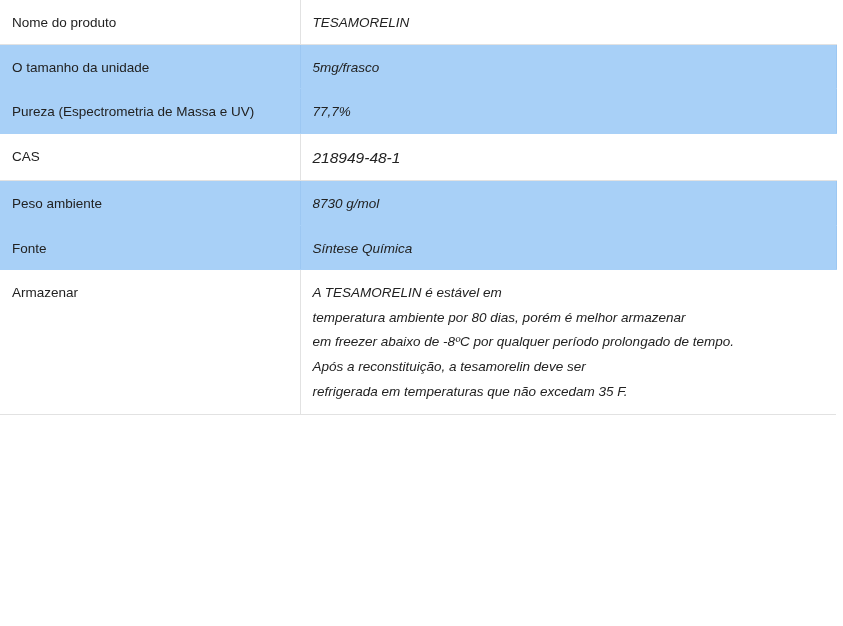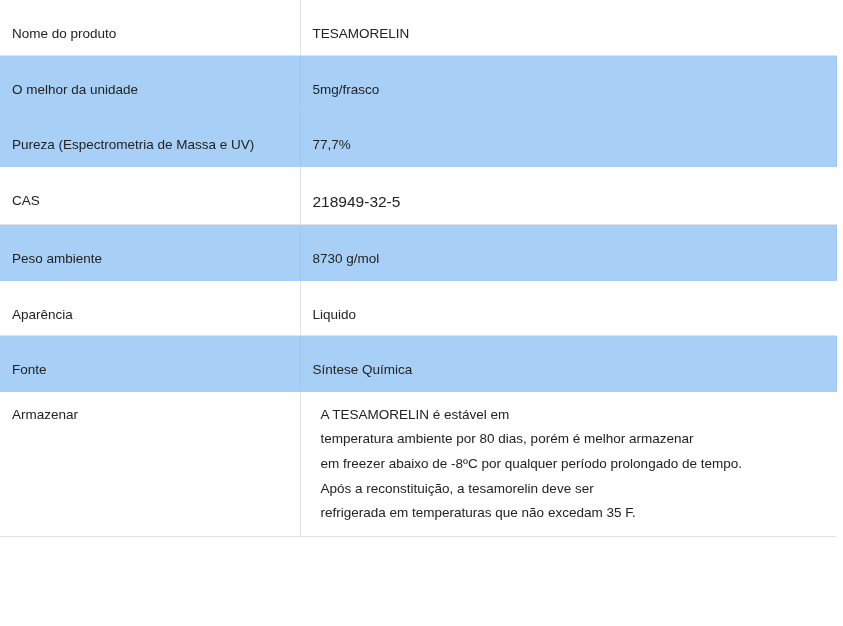--- a/index.html
+++ b/index.html
@@ -26,52 +26,52 @@
   .spec-table tr.row-plain td {
     background: #ffffff;
     border-bottom: 1px solid #e2e2e2;
   }
   .spec-table tr.row-alt td {
     background: #a8d0f7;
     border-bottom: 1px solid #a8d0f7;
   }
 
   .spec-table td {
-    padding: 24px 12px 11px 12px;
+    padding: 13px 12px 11px 12px;
     vertical-align: top;
     line-height: 1.45;
     border-right: 1px solid #e2e2e2;
   }
   .spec-table tr.row-alt td {
     border-right: 1px solid #9cc7f2;
   }
   .spec-table td:last-child {
     border-right: none;
   }
 
   .cell-label {
     color: #222222;
     white-space: normal;
   }
   .cell-value {
     color: #222222;
+    font-style: italic;
   }
   .cell-value .line {
     display: block;
   }
   .value-big {
     font-size: 15.5px;
   }
   .multi td {
     padding-top: 13px;
     padding-bottom: 13px;
   }
   .multi .line {
     margin-bottom: 5px;
-    margin-left: 8px;
   }
   .multi .line:last-child {
     margin-bottom: 0;
   }
 </style>
 </head>
 <body>
 
 <table class="spec-table">
   <colgroup>
@@ -79,47 +79,41 @@
     <col class="value-col">
   </colgroup>
   <tbody>
       <tr class="row-plain">
         <td class="cell-label">Nome do produto</td>
         <td class="cell-value">
           <span class="line">TESAMORELIN</span>
         </td>
       </tr>
       <tr class="row-alt">
-        <td class="cell-label">O melhor da unidade</td>
+        <td class="cell-label">O tamanho da unidade</td>
         <td class="cell-value">
           <span class="line">5mg/frasco</span>
         </td>
       </tr>
       <tr class="row-alt">
         <td class="cell-label">Pureza (Espectrometria de Massa e UV)</td>
         <td class="cell-value">
           <span class="line">77,7%</span>
         </td>
       </tr>
       <tr class="row-plain">
         <td class="cell-label">CAS</td>
         <td class="cell-value value-big">
-          <span class="line">218949-32-5</span>
+          <span class="line">218949-48-1</span>
         </td>
       </tr>
       <tr class="row-alt">
         <td class="cell-label">Peso ambiente</td>
         <td class="cell-value">
           <span class="line">8730 g/mol</span>
-        </td>
-      </tr>
-      <tr class="row-plain">
-        <td class="cell-label">Aparência</td>
-        <td class="cell-value">
-          <span class="line">Liquido</span>
         </td>
       </tr>
       <tr class="row-alt">
         <td class="cell-label">Fonte</td>
         <td class="cell-value">
           <span class="line">Síntese Química</span>
         </td>
       </tr>
       <tr class="row-plain multi">
         <td class="cell-label">Armazenar</td>

